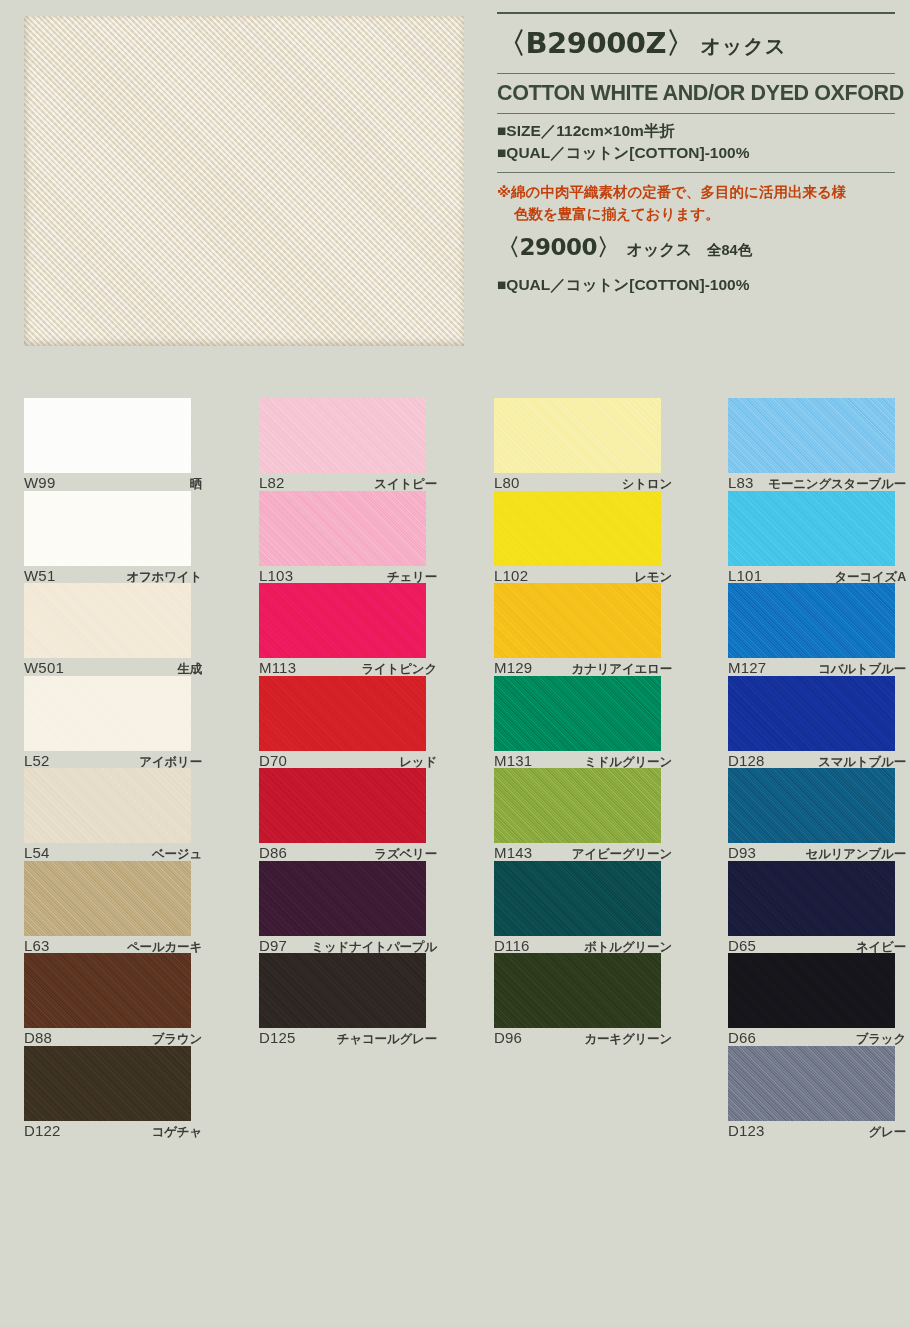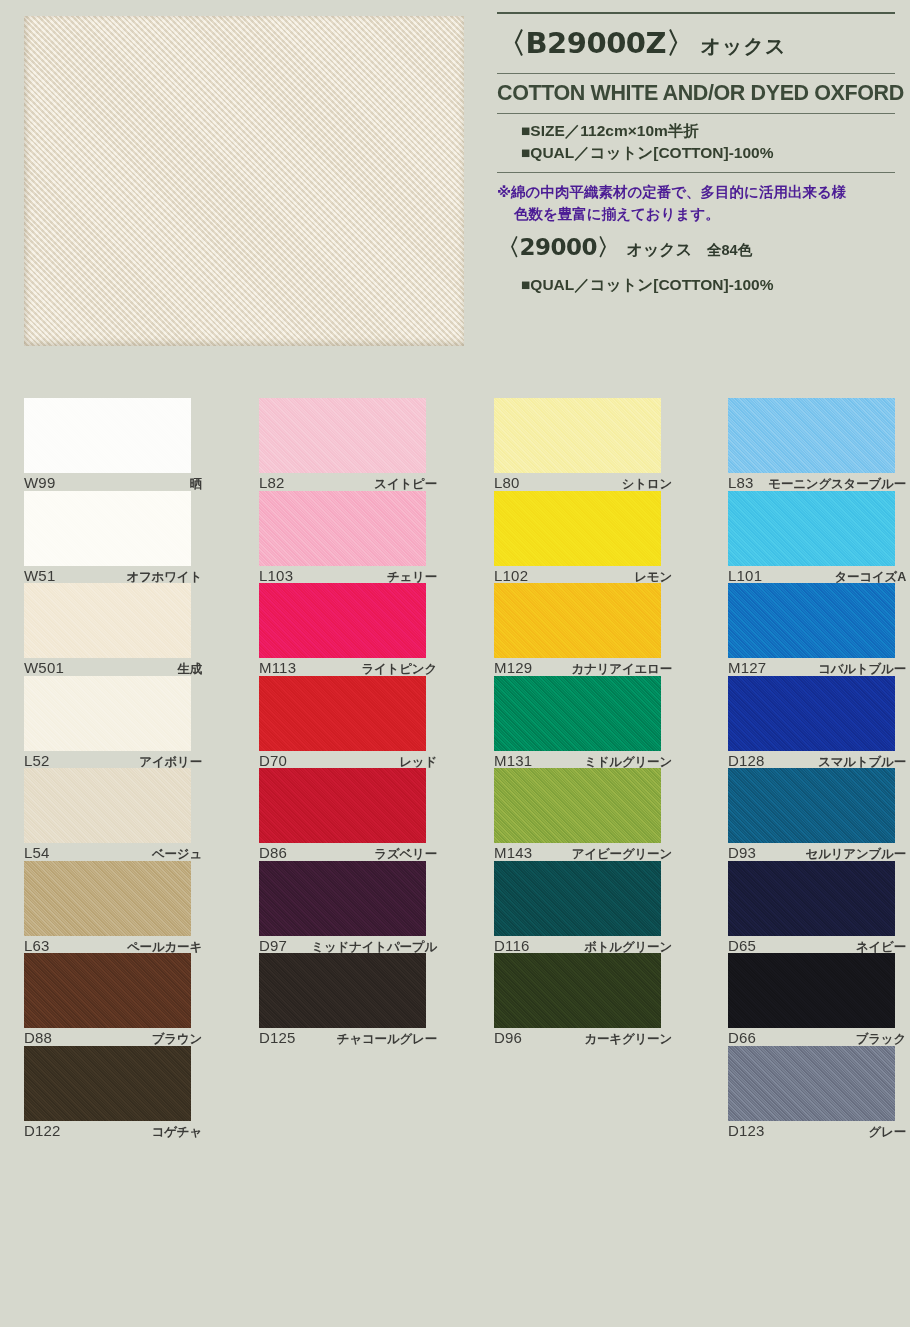--- a/index.html
+++ b/index.html
@@ -98,25 +98,24 @@
   .eng-name {
     font-size: 21.5px; font-weight: 700; color: #3c4a39;
     letter-spacing: -0.4px; white-space: nowrap;
     padding: 7px 0 7px 0;
   }
   .spec-list { padding: 6px 0 7px 0; }
   .spec-line {
     font-size: 15.5px; color: #34402f; line-height: 1.45;
     display: flex; align-items: center; gap: 1px;
     font-weight: 600;
-    margin-left: 24px;
   }
   .note-block { padding: 9px 0 4px 0; }
   .note {
-    font-size: 14.5px; color: #4c1d95; line-height: 1.5;
+    font-size: 14.5px; color: #c2410c; line-height: 1.5;
     font-weight: 600;
   }
   .note-indent { padding-left: 17px; display: block; }
   .sub-title-row {
     display: flex; align-items: baseline; gap: 7px;
     color: #2f3a2d; padding: 3px 0 5px 0;
   }
   .sub-code { font-size: 23px; font-weight: 700; letter-spacing: -0.5px;
     font-family: "DejaVu Sans", sans-serif; }
   .sub-kana { font-size: 16px; font-weight: 700; }

